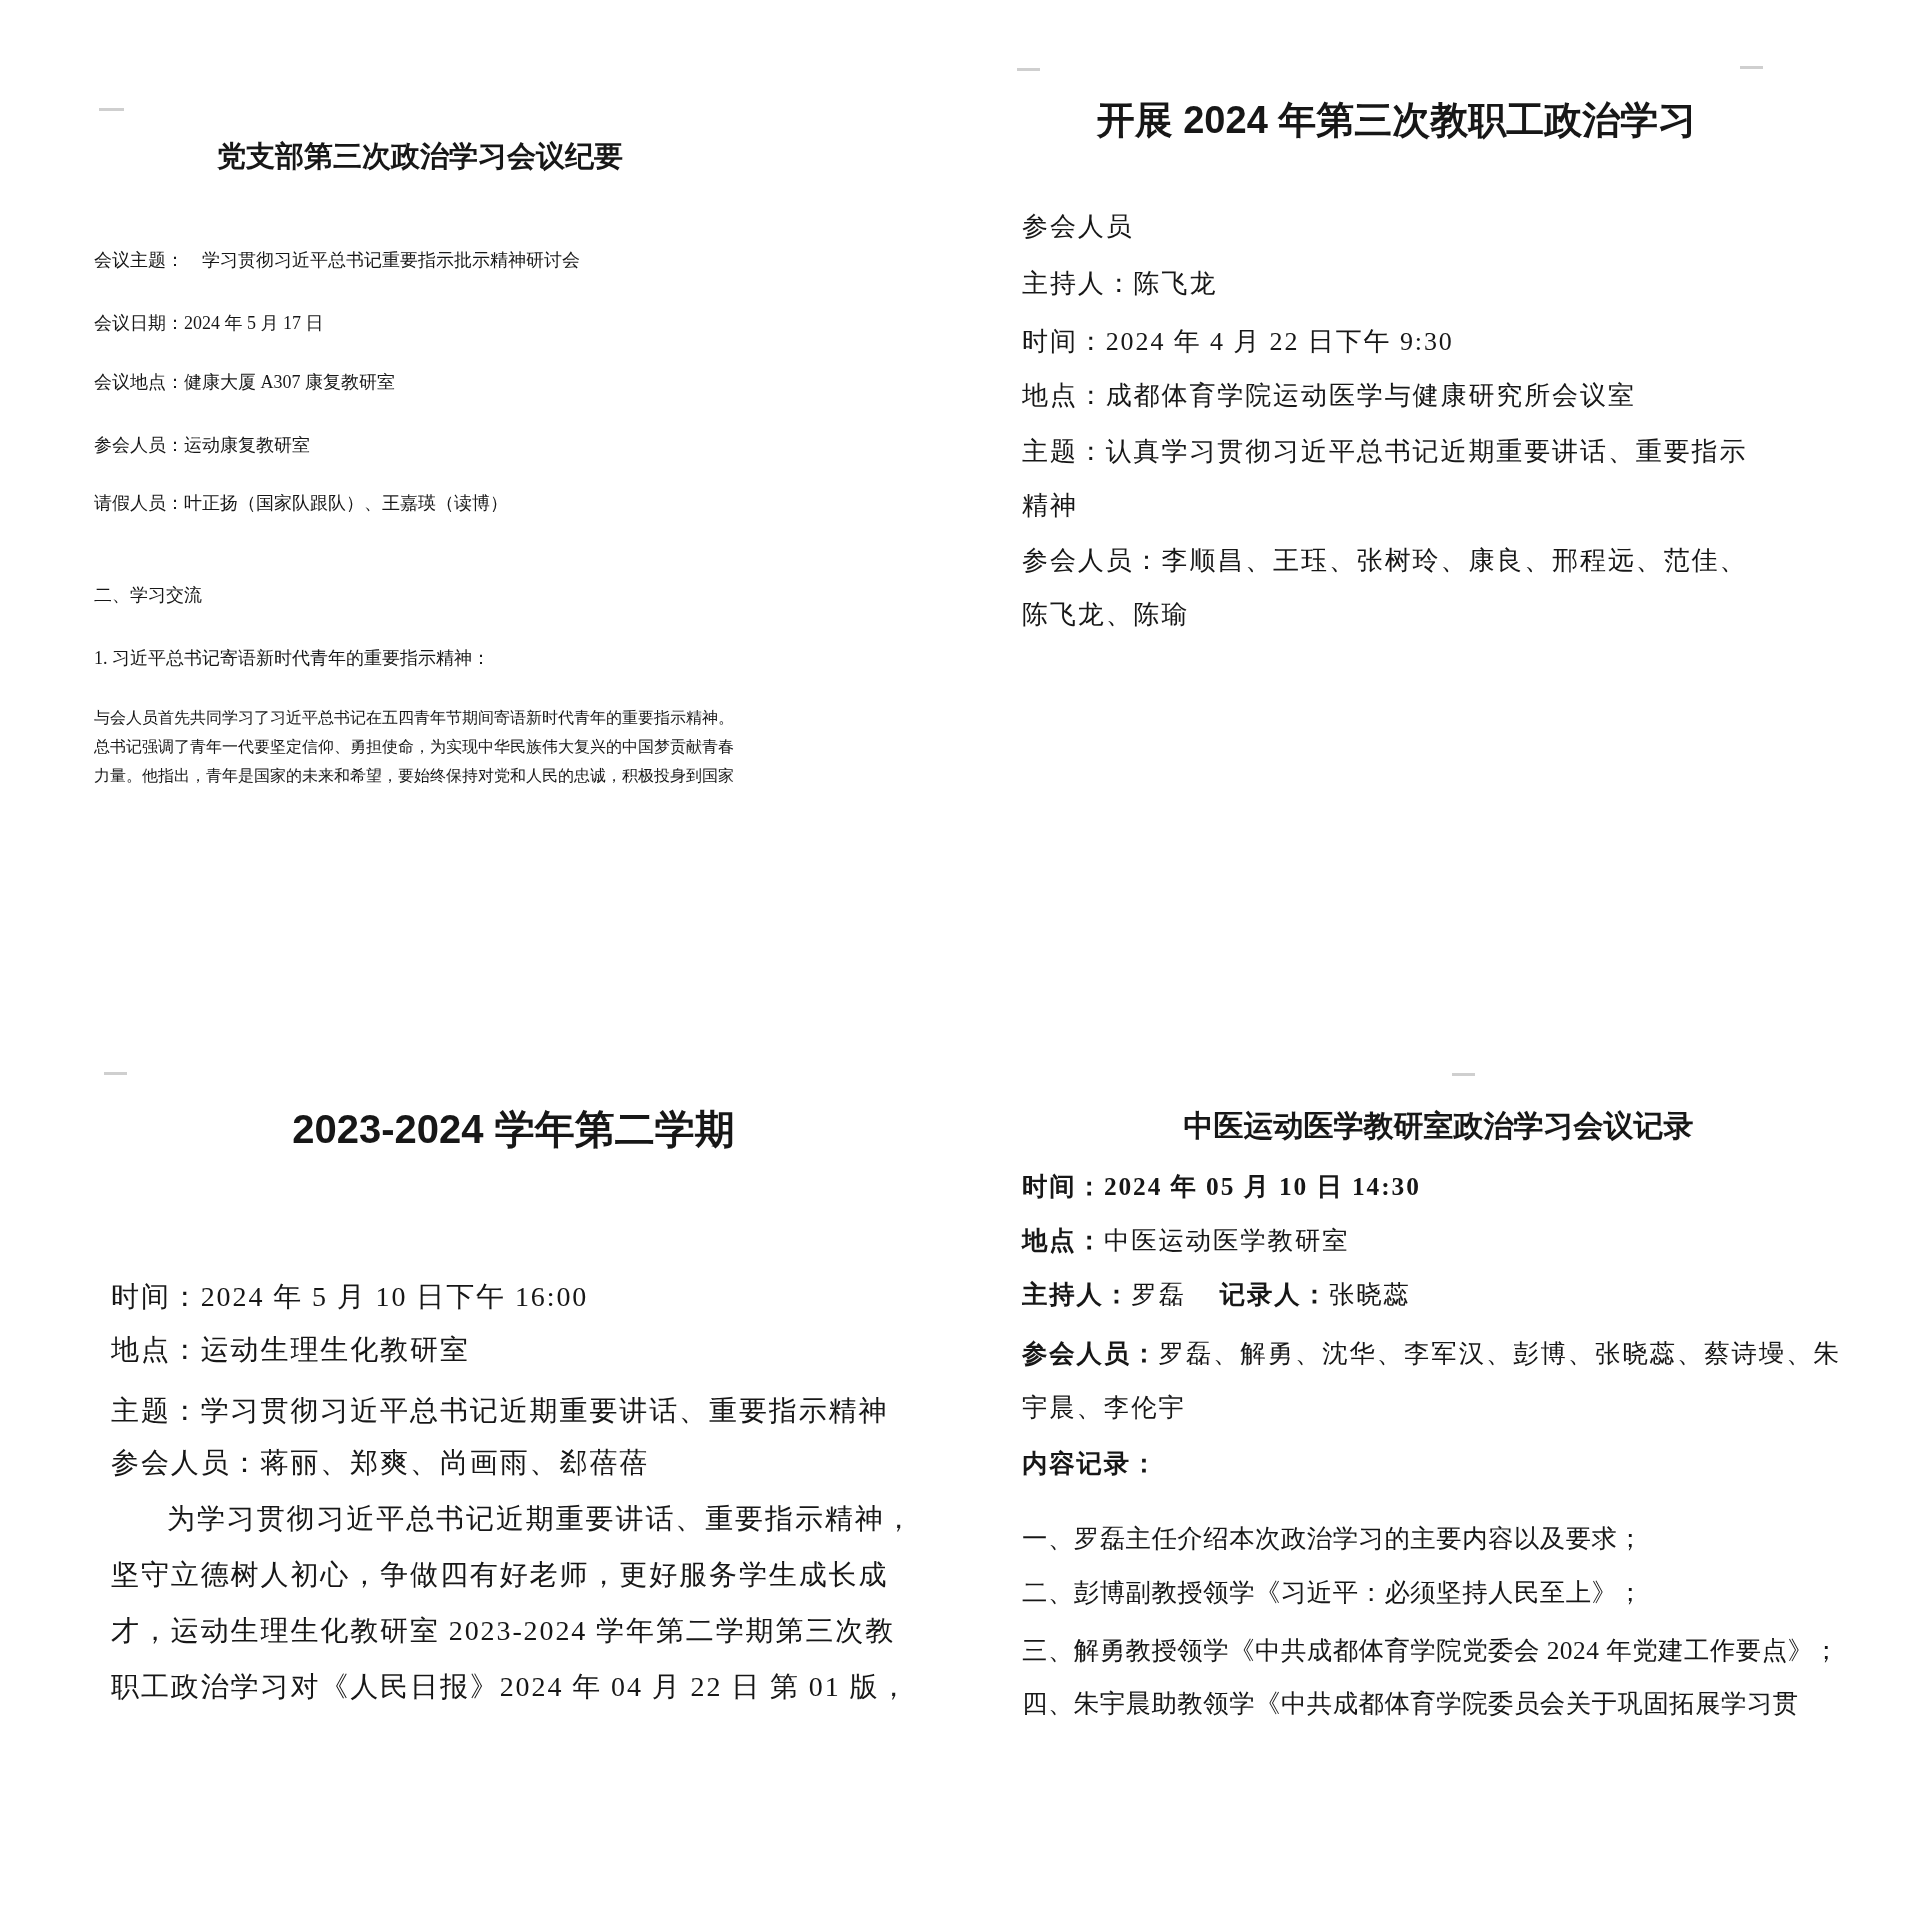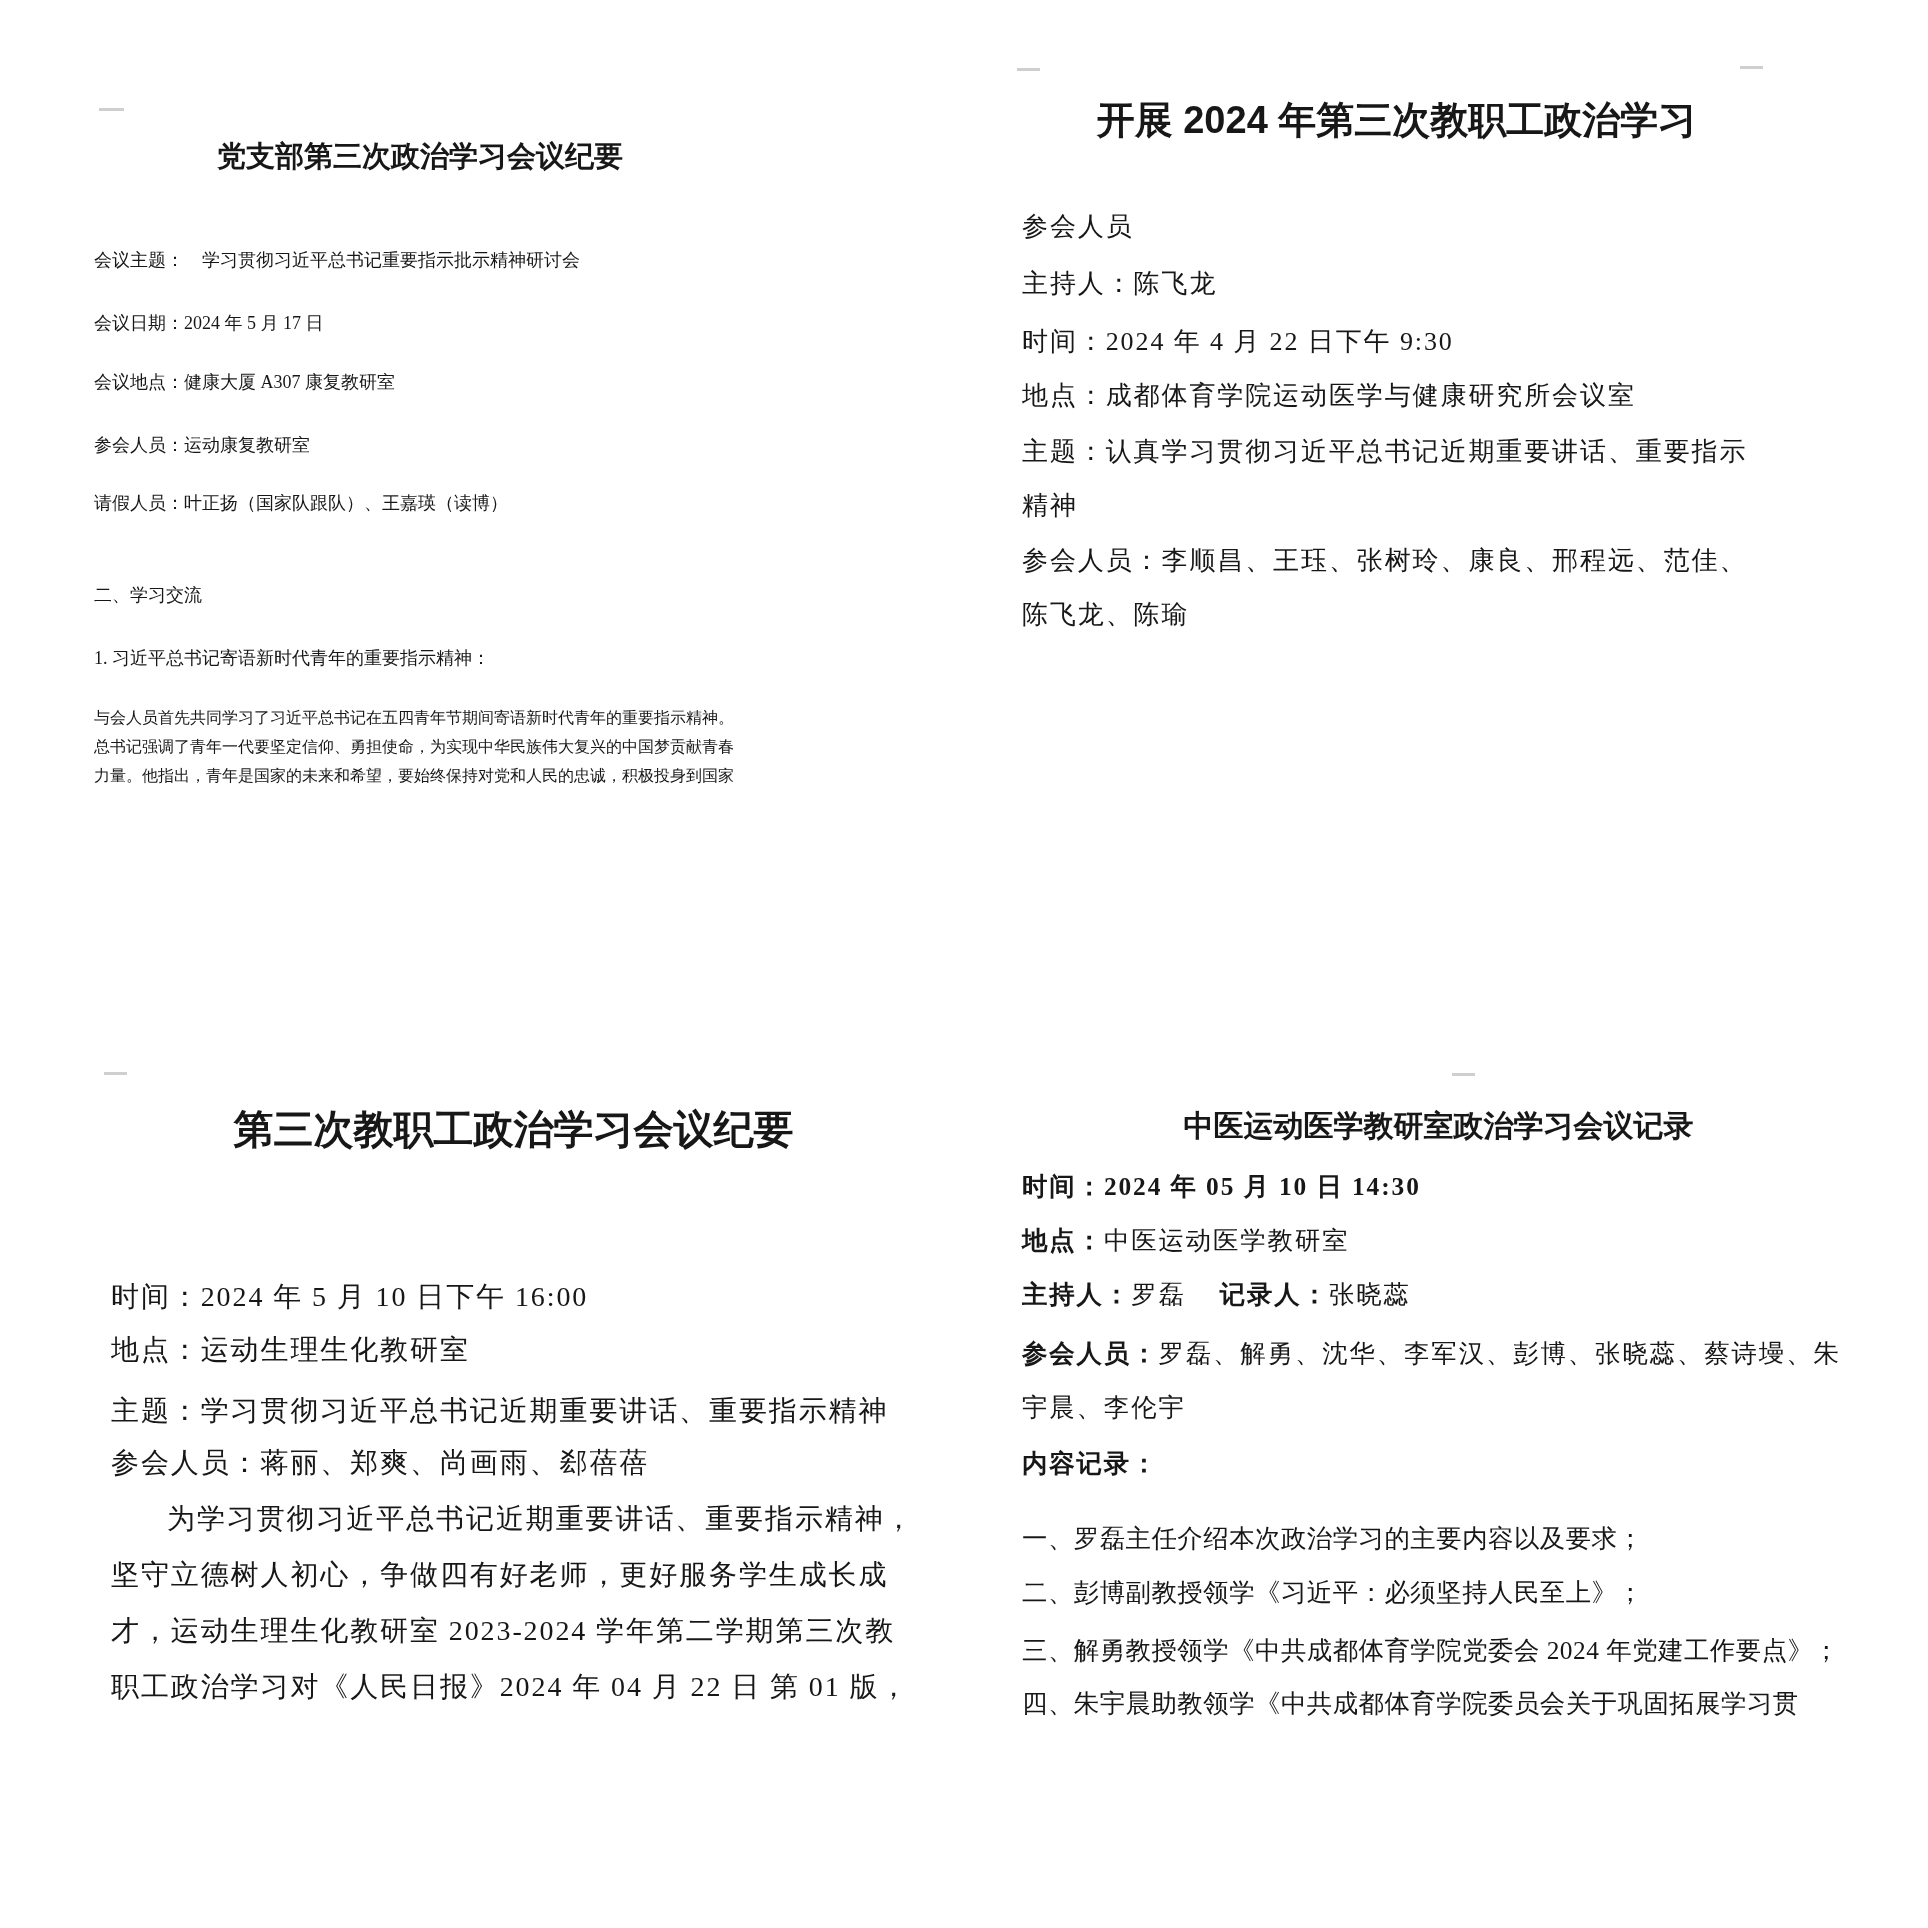--- a/index.html
+++ b/index.html
@@ -77,21 +77,21 @@
   <p class="line d2-line d2-l0">参会人员</p>
   <p class="line d2-line d2-l1">主持人：陈飞龙</p>
   <p class="line d2-line d2-l2">时间：2024 年 4 月 22 日下午 9:30</p>
   <p class="line d2-line d2-l3">地点：成都体育学院运动医学与健康研究所会议室</p>
   <p class="wrap d2-topic">主题：认真学习贯彻习近平总书记近期重要讲话、重要指示精神</p>
   <p class="wrap d2-part">参会人员：李顺昌、王珏、张树玲、康良、邢程远、范佳、陈飞龙、陈瑜</p>
 </section>
 
 <section class="page-quadrant">
   <h1 class="title sans d3-title">
-    <span style="display:block">第三次教职工政治学习会议纪要</span>
+    <span style="display:block">2023-2024 学年第二学期</span>
   </h1>
   <p class="line d3-meta d3-m0">时间：2024 年 5 月 10 日下午 16:00</p>
   <p class="line d3-meta d3-m1">地点：运动生理生化教研室</p>
   <p class="line d3-meta d3-m2">主题：学习贯彻习近平总书记近期重要讲话、重要指示精神</p>
   <p class="line d3-meta d3-m3">参会人员：蒋丽、郑爽、尚画雨、郄蓓蓓</p>
   <p class="wrap d3-para">为学习贯彻习近平总书记近期重要讲话、重要指示精神，坚守立德树人初心，争做四有好老师，更好服务学生成长成才，运动生理生化教研室 2023-2024 学年第二学期第三次教职工政治学习对《人民日报》2024 年 04 月 22 日 第 01 版，</p>
 </section>
 
 <section class="page-quadrant">
   <h1 class="title d4-title">中医运动医学教研室政治学习会议记录</h1>

